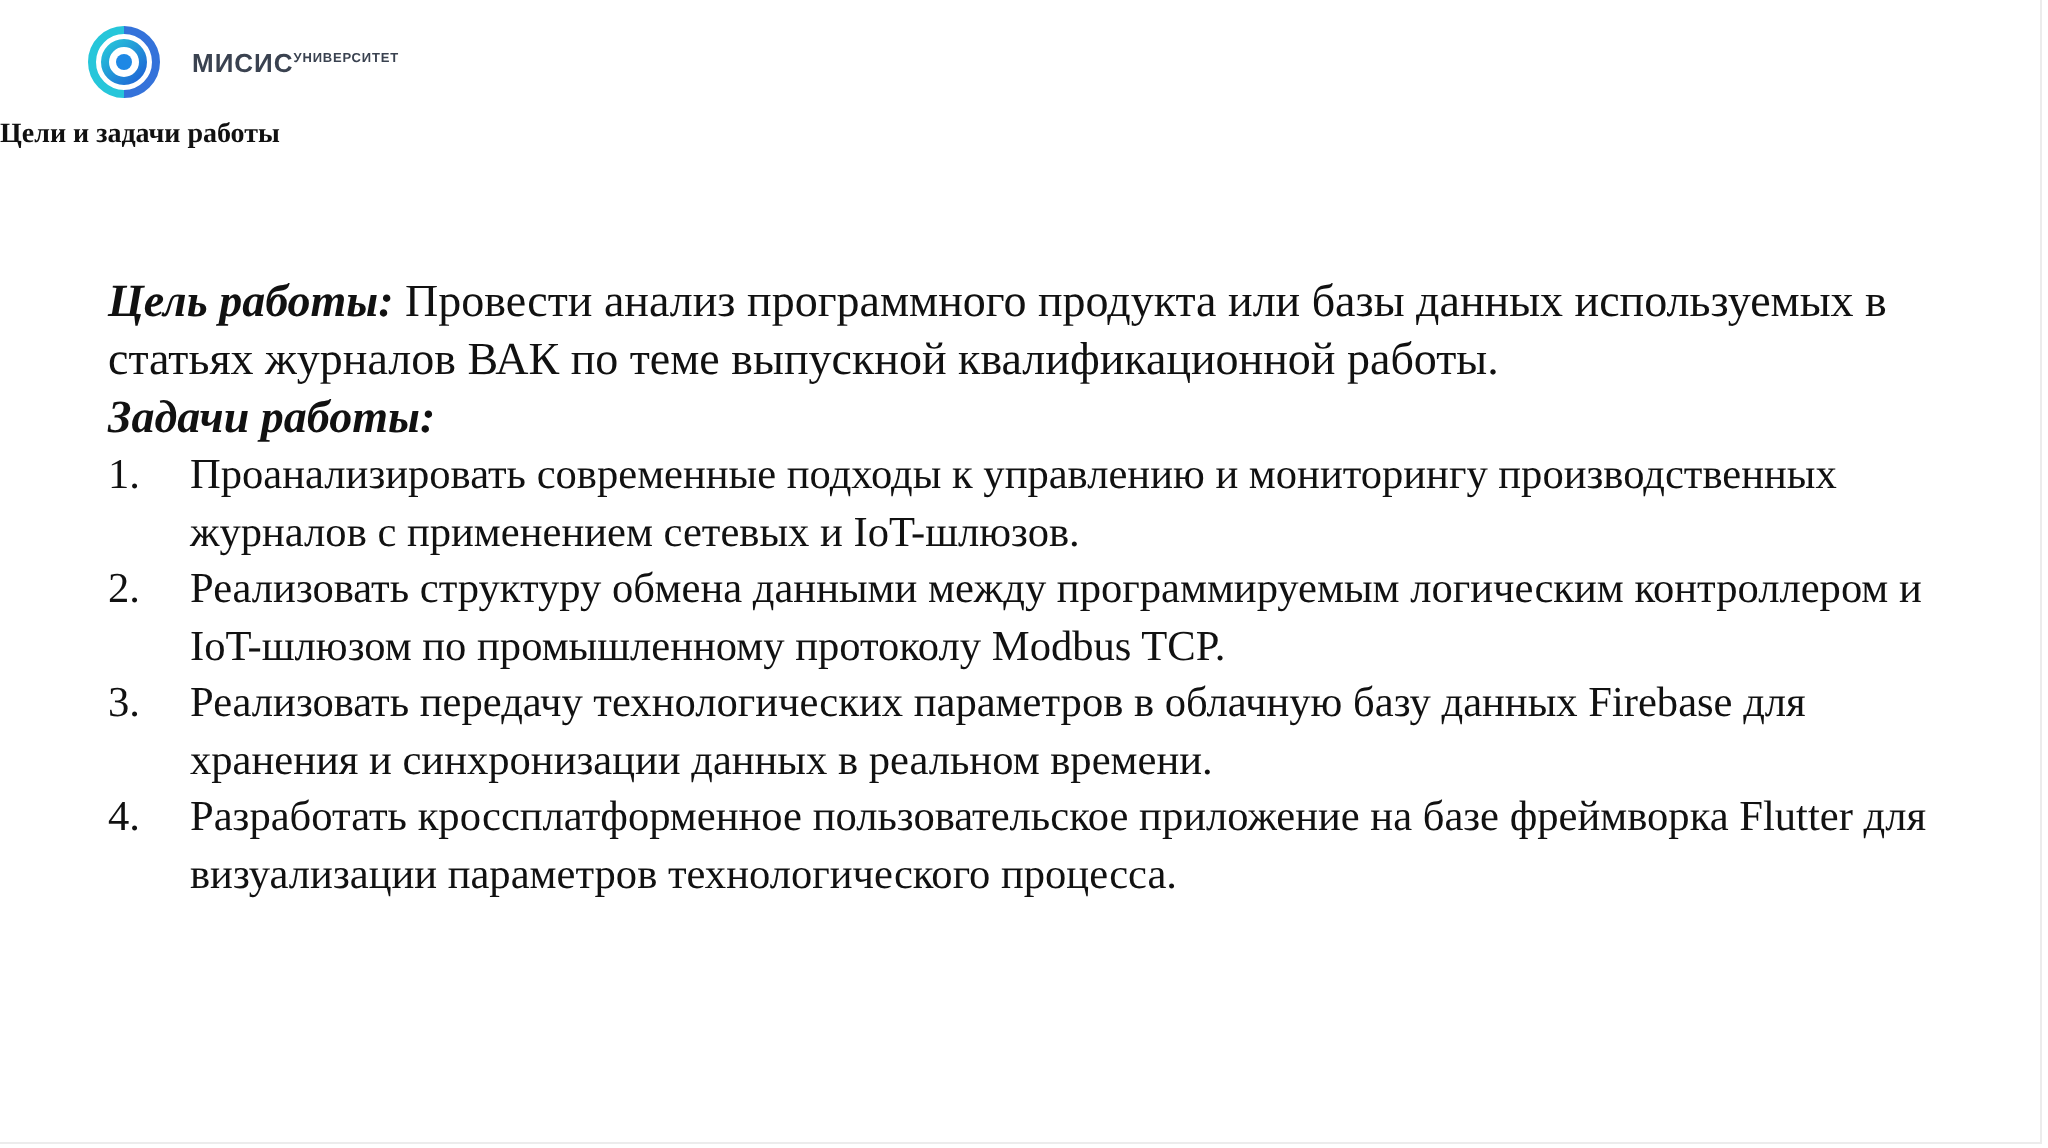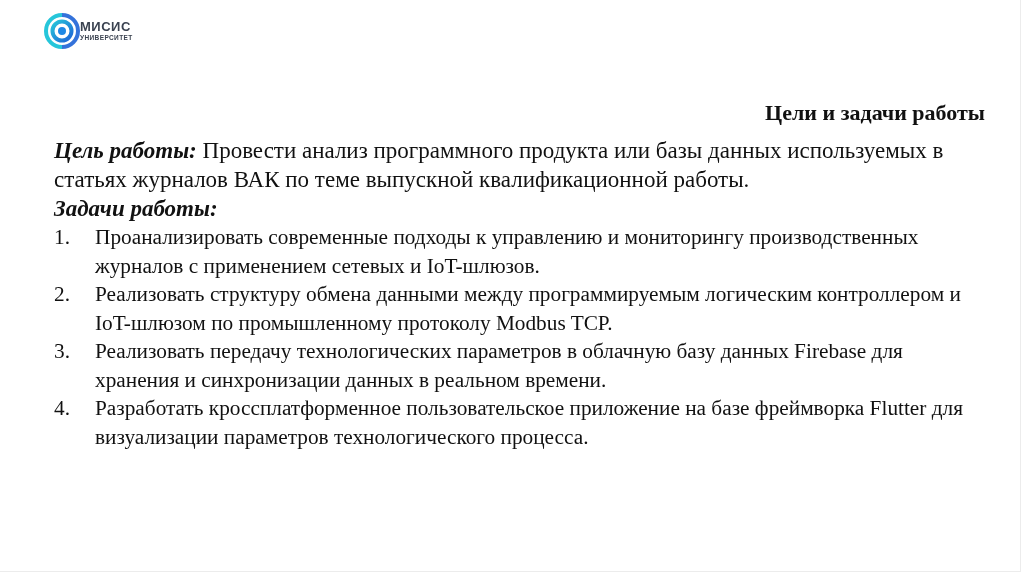--- a/index.html
+++ b/index.html
@@ -29,47 +29,46 @@
       left: 44px;
       top: 13px;
       display: flex;
       align-items: center;
     }
     .logo-mark {
       width: 36px;
       height: 36px;
     }
     .logo-text {
-      margin-left: 0;
+      margin-left: 16px;
       display: flex;
-      flex-direction: column;
+      flex-direction: row;
       font-family: "Liberation Sans", sans-serif;
       color: #3a4250;
       line-height: 1;
     }
     .logo-name {
       font-size: 13px;
       font-weight: bold;
       letter-spacing: 0.5px;
     }
     .logo-sub {
       font-size: 6.5px;
       font-weight: bold;
       letter-spacing: 0.4px;
       margin-top: 2px;
     }
     .title {
       position: absolute;
       left: 0;
       width: 985px;
       top: 60px;
-      text-align: right;
-      font-size: 22px;
+      text-align: left;
+      font-size: 14px;
       font-weight: bold;
-      margin-top: 40px;
     }
     .content {
       position: absolute;
       left: 54px;
       top: 136px;
       width: 920px;
       font-size: 23px;
       line-height: 29px;
     }
     .goal-label, .tasks-label {

